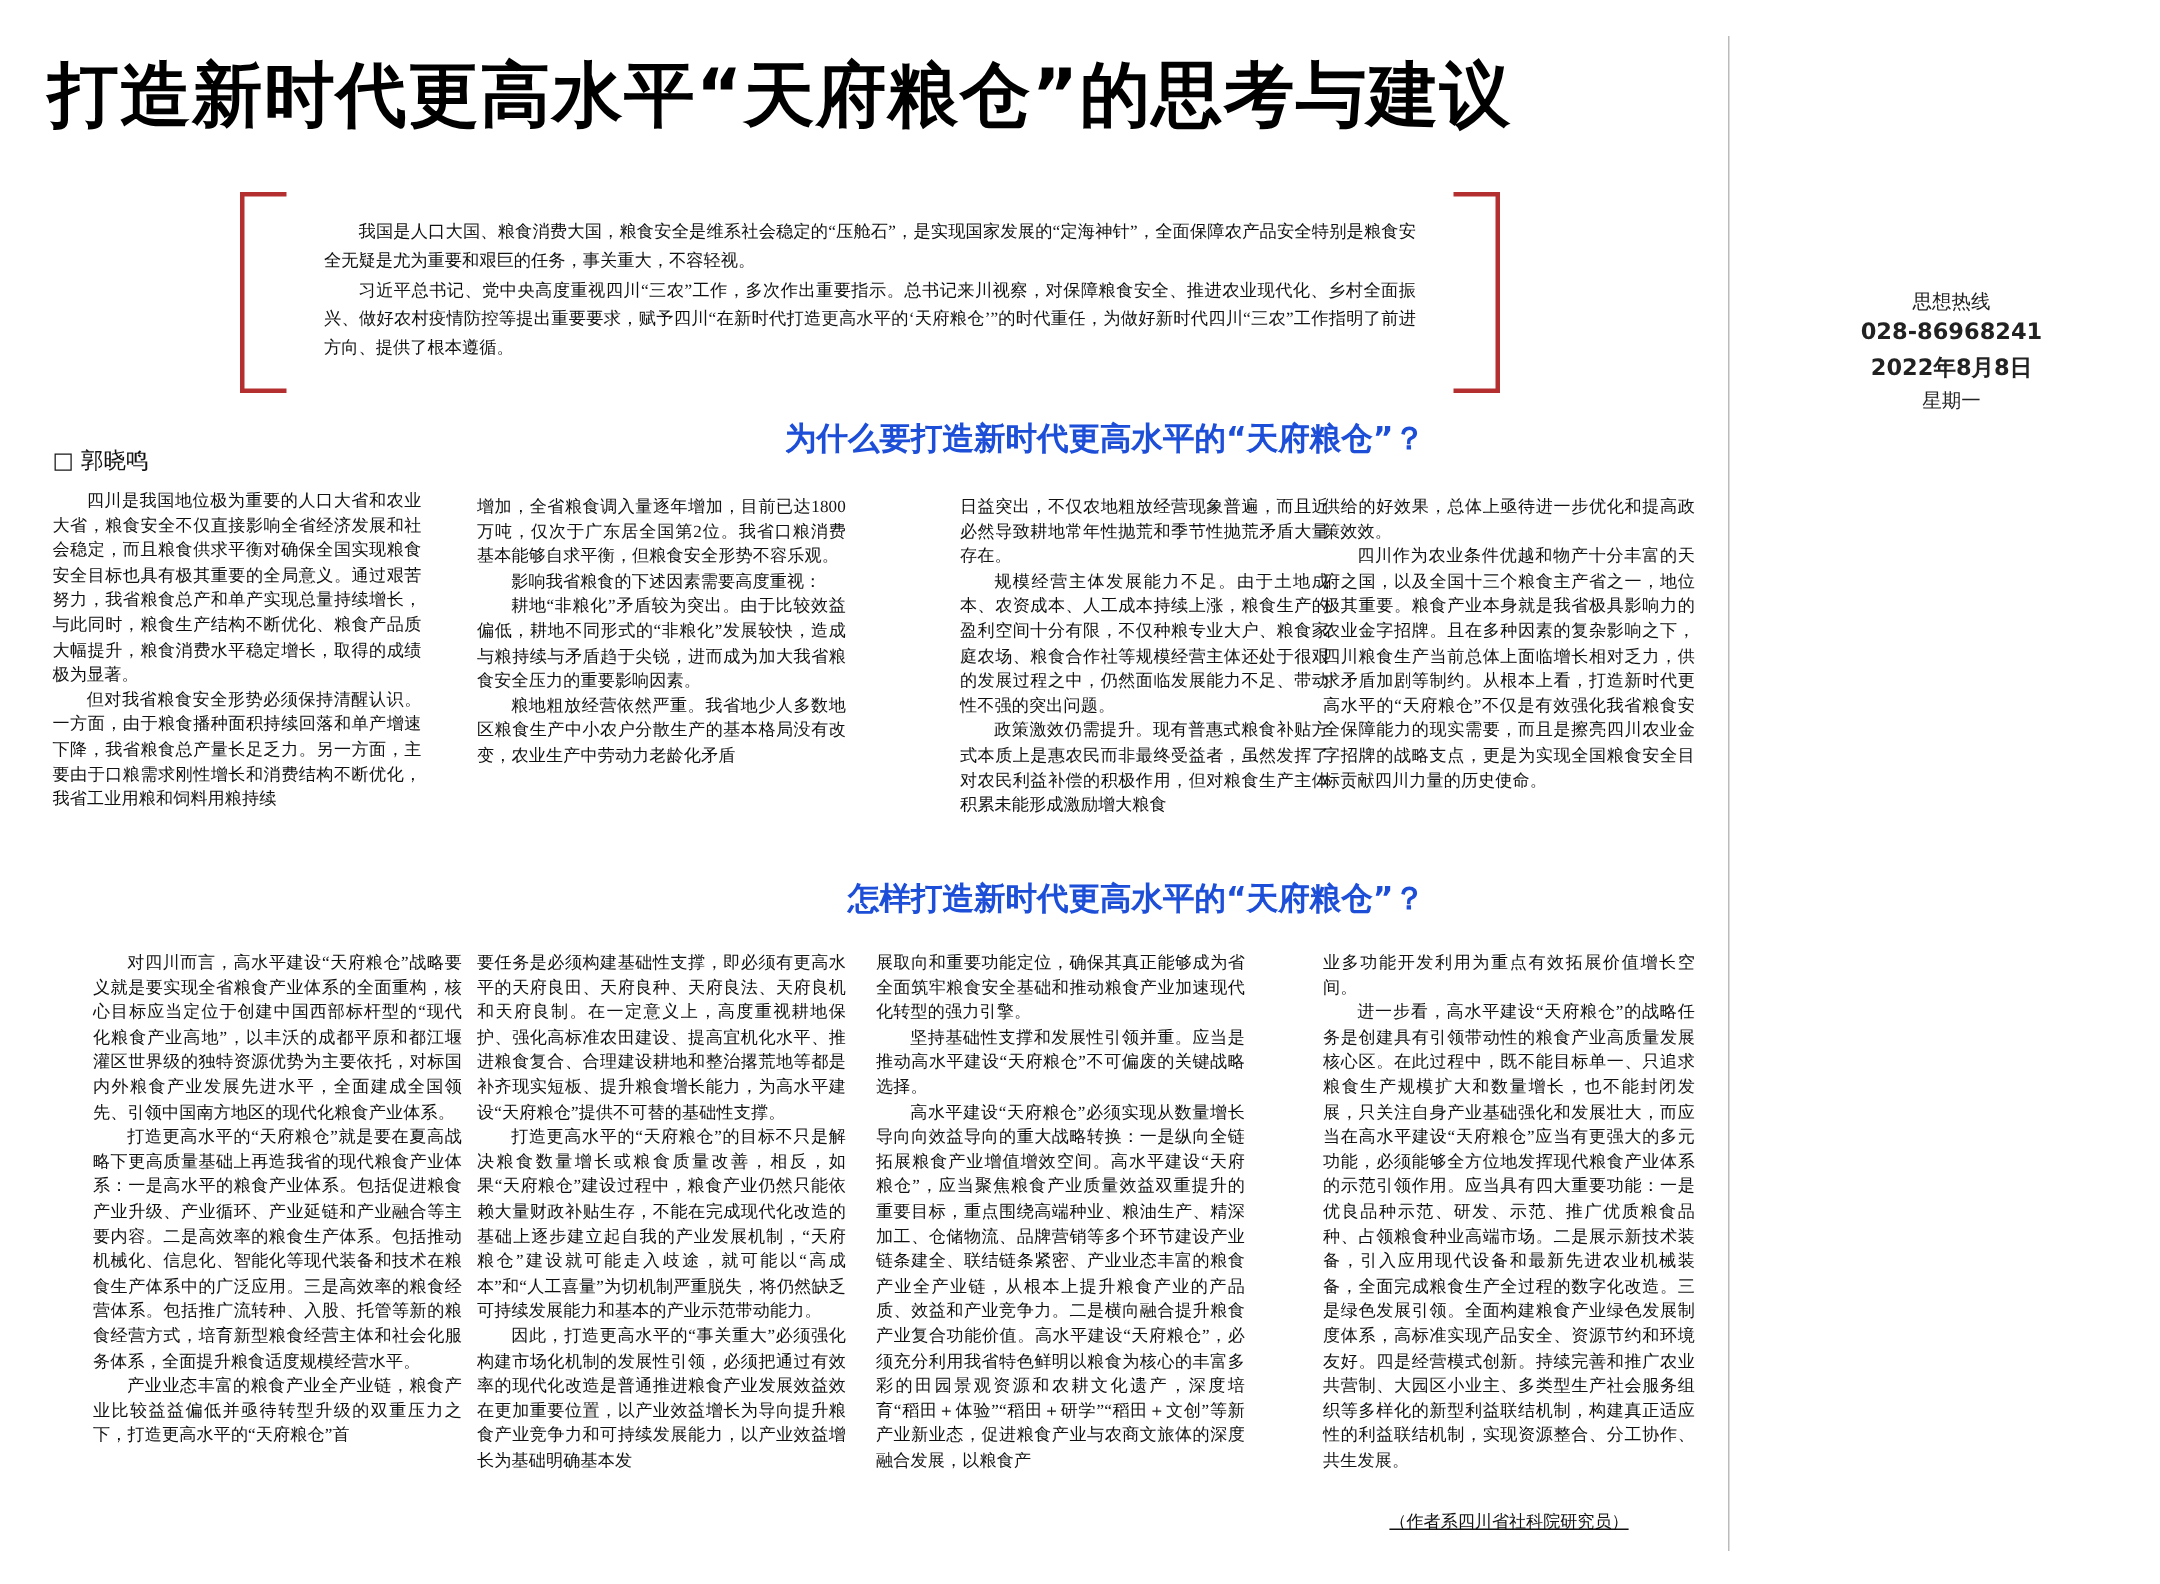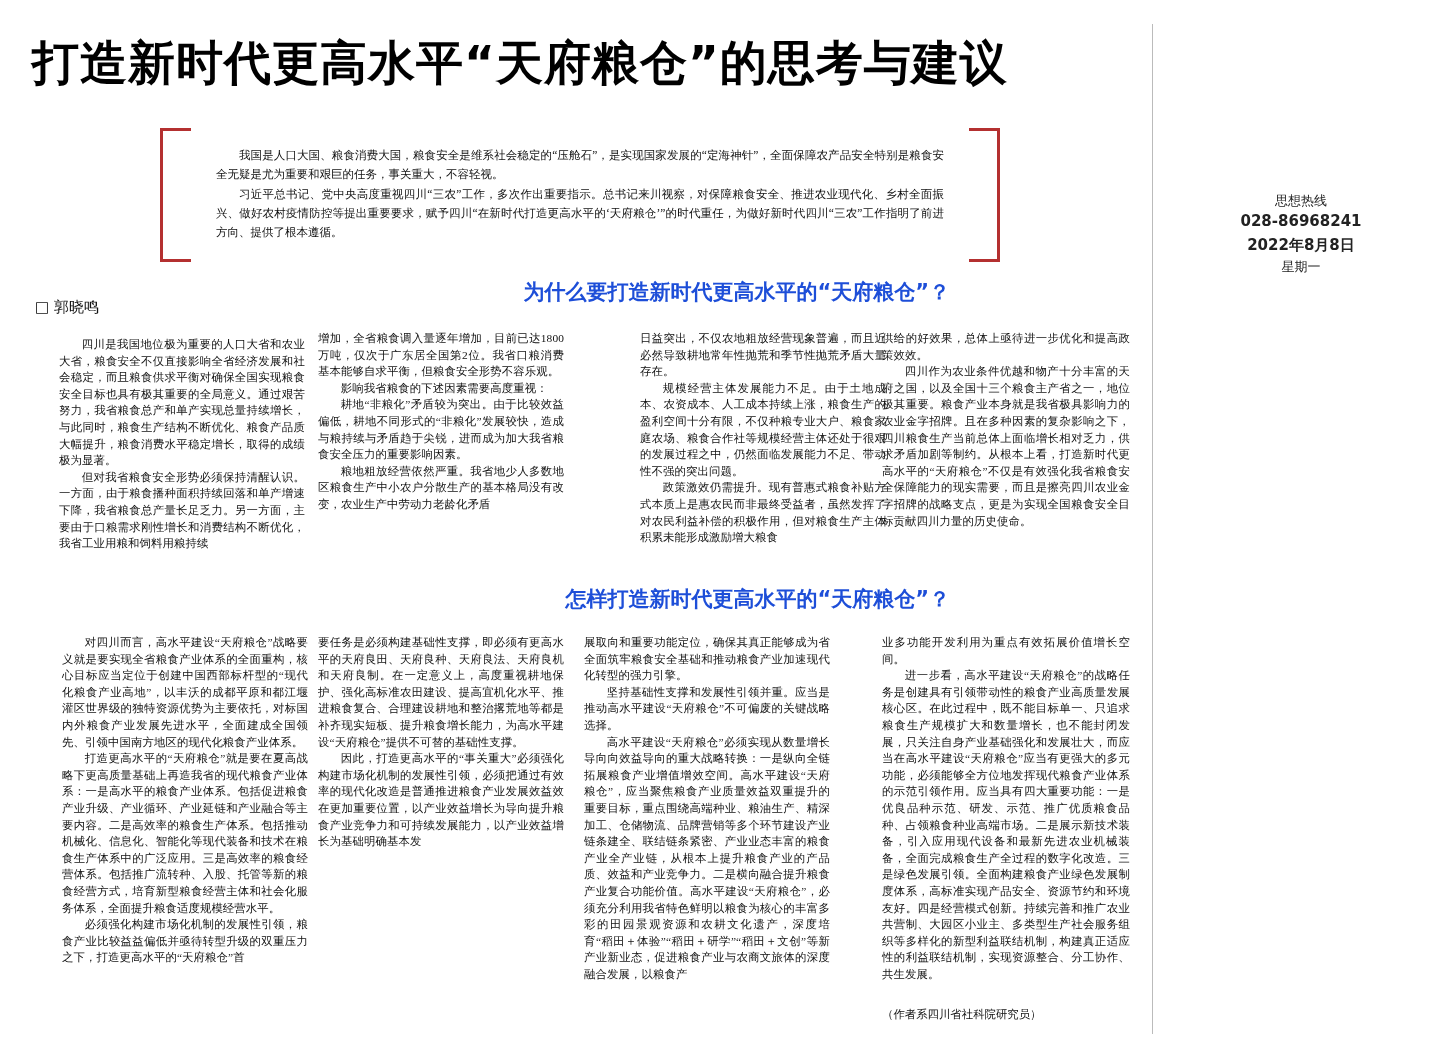--- a/index.html
+++ b/index.html
@@ -61,34 +61,34 @@
     font-size:11.4px;
     line-height:16.6px;
     text-align:justify;
     color:#111;
     letter-spacing:0.1px;
   }
   .col p{margin:0;text-indent:2em;}
   .col p.cont{text-indent:0;}
 
   
-  .t1{left:35px;top:336px;width:246px;height:235px;margin-left:24px;}
+  .t1{left:35px;top:326px;width:246px;height:235px;}
   .t2{left:318px;top:330px;width:246px;height:235px;}
   .t3{left:600px;top:330px;width:246px;height:235px;margin-left:40px;}
   .t4{left:882px;top:330px;width:248px;height:235px;}
 
   
   .b1{left:35px;top:634px;width:246px;height:400px;margin-left:27px;}
   .b2{left:318px;top:634px;width:246px;height:400px;}
   .b3{left:584px;top:634px;width:246px;height:400px;}
   .b4{left:882px;top:634px;width:248px;height:400px;}
 
   .signoff{
     position:absolute;left:882px;top:1007px;width:248px;
-    font-size:11.4px;text-align:left;color:#111;
+    font-size:11.4px;text-align:center;color:#111;text-decoration:underline;
   }
 
   
   .rail{position:absolute;left:1162px;top:0;width:278px;height:1056px;}
   .rail-sep{position:absolute;left:1152px;top:24px;width:1px;height:1010px;background:#bbb;}
 
   .rail-line{
     position:absolute;width:278px;text-align:center;
     font-family:"DejaVu Sans","Liberation Sans",sans-serif;
     font-size:13px;color:#222;
@@ -135,24 +135,25 @@
     <p>政策激效仍需提升。现有普惠式粮食补贴方式本质上是惠农民而非最终受益者，虽然发挥了对农民利益补偿的积极作用，但对粮食生产主体积累未能形成激励增大粮食</p>
   </div>
   <div class="col t4">
     <p class="cont">供给的好效果，总体上亟待进一步优化和提高政策效效。</p>
     <p>四川作为农业条件优越和物产十分丰富的天府之国，以及全国十三个粮食主产省之一，地位极其重要。粮食产业本身就是我省极具影响力的农业金字招牌。且在多种因素的复杂影响之下，四川粮食生产当前总体上面临增长相对乏力，供求矛盾加剧等制约。从根本上看，打造新时代更高水平的“天府粮仓”不仅是有效强化我省粮食安全保障能力的现实需要，而且是擦亮四川农业金字招牌的战略支点，更是为实现全国粮食安全目标贡献四川力量的历史使命。</p>
   </div>
 
   <div class="col b1">
     <p>对四川而言，高水平建设“天府粮仓”战略要义就是要实现全省粮食产业体系的全面重构，核心目标应当定位于创建中国西部标杆型的“现代化粮食产业高地”，以丰沃的成都平原和都江堰灌区世界级的独特资源优势为主要依托，对标国内外粮食产业发展先进水平，全面建成全国领先、引领中国南方地区的现代化粮食产业体系。</p>
     <p>打造更高水平的“天府粮仓”就是要在夏高战略下更高质量基础上再造我省的现代粮食产业体系：一是高水平的粮食产业体系。包括促进粮食产业升级、产业循环、产业延链和产业融合等主要内容。二是高效率的粮食生产体系。包括推动机械化、信息化、智能化等现代装备和技术在粮食生产体系中的广泛应用。三是高效率的粮食经营体系。包括推广流转种、入股、托管等新的粮食经营方式，培育新型粮食经营主体和社会化服务体系，全面提升粮食适度规模经营水平。</p>
-    <p>必须强化构建市场化机制的发展性引领，粮食产业比较益益偏低并亟待转型升级的双重压力之下，打造更高水平的“天府粮仓”首</p>
+    <p>产业业态丰富的粮食产业全产业链，粮食产业比较益益偏低并亟待转型升级的双重压力之下，打造更高水平的“天府粮仓”首</p>
   </div>
   <div class="col b2">
     <p class="cont">要任务是必须构建基础性支撑，即必须有更高水平的天府良田、天府良种、天府良法、天府良机和天府良制。在一定意义上，高度重视耕地保护、强化高标准农田建设、提高宜机化水平、推进粮食复合、合理建设耕地和整治撂荒地等都是补齐现实短板、提升粮食增长能力，为高水平建设“天府粮仓”提供不可替的基础性支撑。</p>
+    <p>打造更高水平的“天府粮仓”的目标不只是解决粮食数量增长或粮食质量改善，相反，如果“天府粮仓”建设过程中，粮食产业仍然只能依赖大量财政补贴生存，不能在完成现代化改造的基础上逐步建立起自我的产业发展机制，“天府粮仓”建设就可能走入歧途，就可能以“高成本”和“人工喜量”为切机制严重脱失，将仍然缺乏可持续发展能力和基本的产业示范带动能力。</p>
     <p>因此，打造更高水平的“事关重大”必须强化构建市场化机制的发展性引领，必须把通过有效率的现代化改造是普通推进粮食产业发展效益效在更加重要位置，以产业效益增长为导向提升粮食产业竞争力和可持续发展能力，以产业效益增长为基础明确基本发</p>
   </div>
   <div class="col b3">
     <p class="cont">展取向和重要功能定位，确保其真正能够成为省全面筑牢粮食安全基础和推动粮食产业加速现代化转型的强力引擎。</p>
     <p>坚持基础性支撑和发展性引领并重。应当是推动高水平建设“天府粮仓”不可偏废的关键战略选择。</p>
     <p>高水平建设“天府粮仓”必须实现从数量增长导向向效益导向的重大战略转换：一是纵向全链拓展粮食产业增值增效空间。高水平建设“天府粮仓”，应当聚焦粮食产业质量效益双重提升的重要目标，重点围绕高端种业、粮油生产、精深加工、仓储物流、品牌营销等多个环节建设产业链条建全、联结链条紧密、产业业态丰富的粮食产业全产业链，从根本上提升粮食产业的产品质、效益和产业竞争力。二是横向融合提升粮食产业复合功能价值。高水平建设“天府粮仓”，必须充分利用我省特色鲜明以粮食为核心的丰富多彩的田园景观资源和农耕文化遗产，深度培育“稻田＋体验”“稻田＋研学”“稻田＋文创”等新产业新业态，促进粮食产业与农商文旅体的深度融合发展，以粮食产</p>
   </div>
   <div class="col b4">
     <p class="cont">业多功能开发利用为重点有效拓展价值增长空间。</p>
     <p>进一步看，高水平建设“天府粮仓”的战略任务是创建具有引领带动性的粮食产业高质量发展核心区。在此过程中，既不能目标单一、只追求粮食生产规模扩大和数量增长，也不能封闭发展，只关注自身产业基础强化和发展壮大，而应当在高水平建设“天府粮仓”应当有更强大的多元功能，必须能够全方位地发挥现代粮食产业体系的示范引领作用。应当具有四大重要功能：一是优良品种示范、研发、示范、推广优质粮食品种、占领粮食种业高端市场。二是展示新技术装备，引入应用现代设备和最新先进农业机械装备，全面完成粮食生产全过程的数字化改造。三是绿色发展引领。全面构建粮食产业绿色发展制度体系，高标准实现产品安全、资源节约和环境友好。四是经营模式创新。持续完善和推广农业共营制、大园区小业主、多类型生产社会服务组织等多样化的新型利益联结机制，构建真正适应性的利益联结机制，实现资源整合、分工协作、共生发展。</p>

